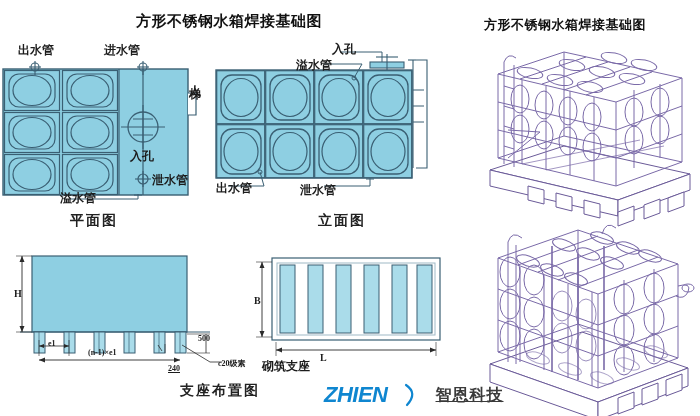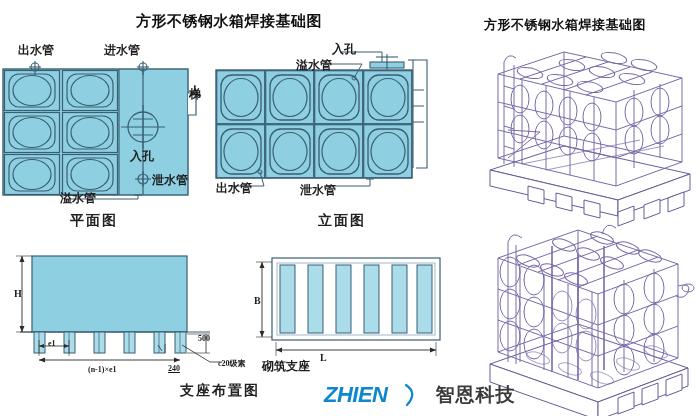--- a/index.html
+++ b/index.html
@@ -34,21 +34,21 @@
 
   
   .logo-wrap{display:flex;align-items:center;gap:16px;}
   .logo-zhien{
     font-family:"Liberation Sans","DejaVu Sans",sans-serif;
     font-weight:bold;font-style:italic;font-size:22px;color:#0f86d0;
     letter-spacing:-.5px;
   }
   .logo-cn{
     font-family:"Liberation Serif","DejaVu Serif",serif;
-    font-weight:bold;font-size:19px;color:#3a3a3a;letter-spacing:1px;
+    font-weight:bold;font-size:16px;color:#3a3a3a;letter-spacing:1px;text-decoration:underline;
   }
   svg{display:block;overflow:visible;}
 </style>
 </head>
 <body>
 
 <div class="canvas">
 
   <div class="abs title" style="left:136px;top:12px;">方形不锈钢水箱焊接基础图</div>
 
@@ -231,21 +231,21 @@
 
     <line x1="177" y1="84" x2="200" y2="84" stroke="#2a2a2a" stroke-width=".6"></line>
     <line x1="177" y1="103" x2="200" y2="103" stroke="#2a2a2a" stroke-width=".6"></line>
     <line x1="196" y1="84" x2="196" y2="103" stroke="#2a2a2a" stroke-width=".8"></line>
 
     <polyline points="172,95 200,112 212,112" fill="none" stroke="#2a2a2a" stroke-width=".8"></polyline>
   </svg>
 
   <div class="abs dim" style="left:14px;top:288px;font-size:10px;">H</div>
   <div class="abs dim" style="left:48px;top:339px;">e1</div>
-  <div class="abs dim" style="left:88px;top:348px;margin-top:17px;">(n-1)×e1</div>
+  <div class="abs dim" style="left:88px;top:348px;">(n-1)×e1</div>
   <div class="abs dim" style="left:168px;top:364px;text-decoration:underline;">240</div>
   <div class="abs dim" style="left:198px;top:334px;">500</div>
   <div class="abs dim" style="left:218px;top:358px;">c20级素</div>
 
   <svg class="abs" style="left:248px;top:252px;" width="205" height="108">
 
     <rect x="24" y="6" width="168" height="82" fill="#ffffff" stroke="#3a5f73" stroke-width="1.2"></rect>
     <rect x="29" y="11" width="158" height="72" fill="#ffffff" stroke="#9fb9c6" stroke-width="1"></rect>
 
     <g fill="#aadcea" stroke="#3a5f73" stroke-width="1">

